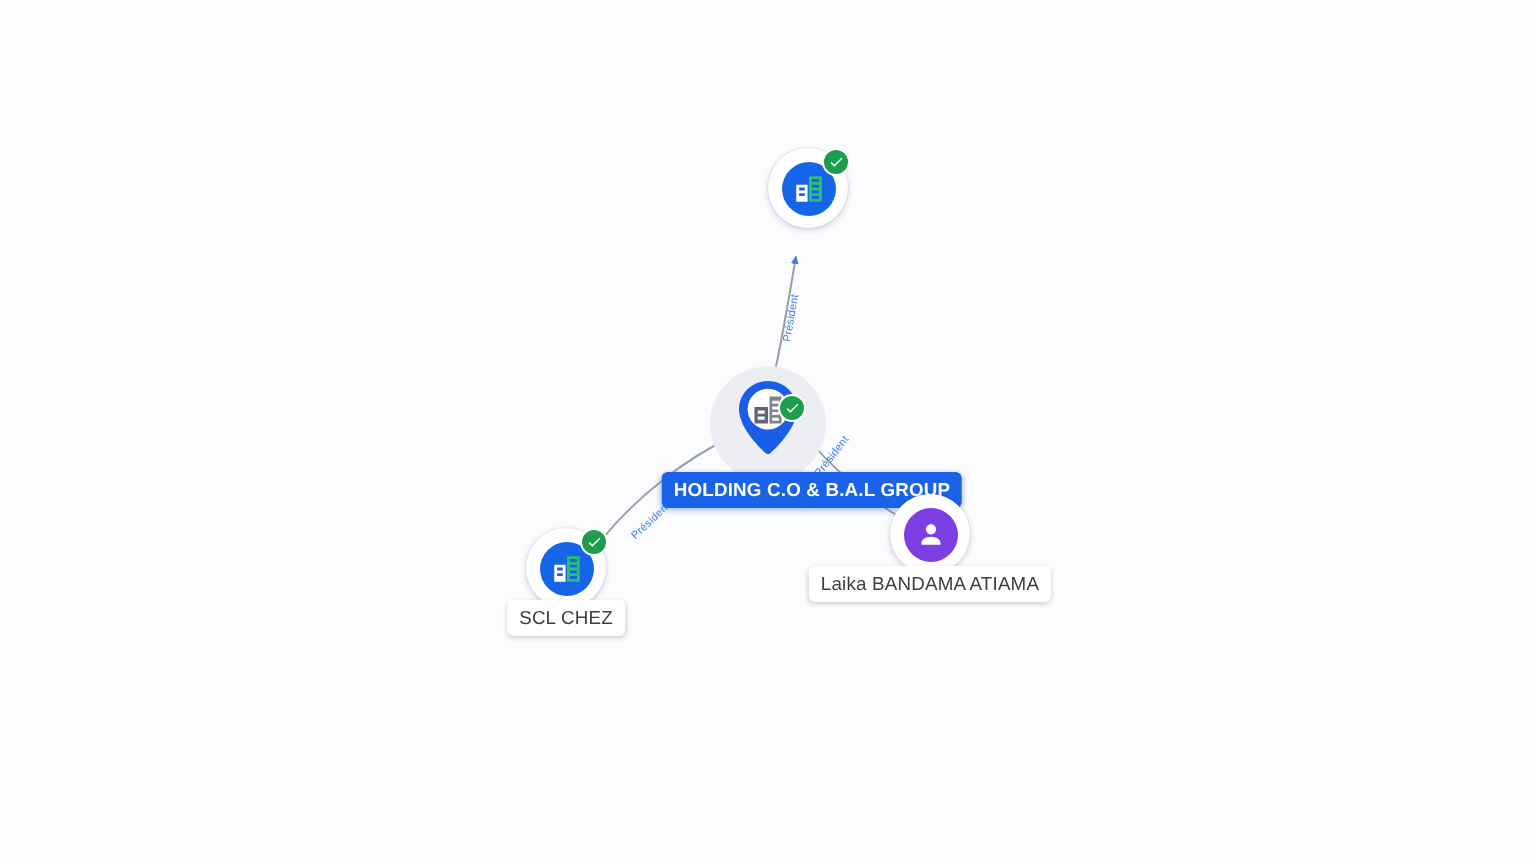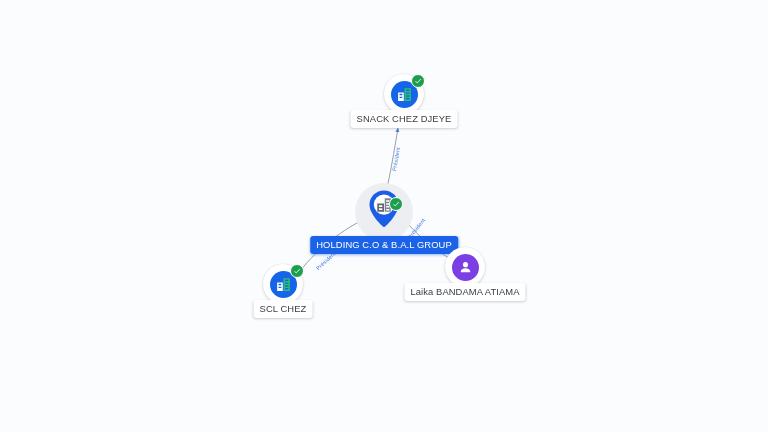--- a/index.html
+++ b/index.html
@@ -102,22 +102,23 @@
     padding: 4px 6px 5px 6px;
     border-radius: 3px;
     background: #ffffff;
     color: #3c4043;
     box-shadow: 0 1px 2.5px rgba(30,40,70,.22);
     letter-spacing: .1px;
   }
   .label.selected {
     background: #1a63e8;
     color: #ffffff;
-    font-weight: 400;
+    font-weight: 700;
     box-shadow: 0 1px 3px rgba(26,99,232,.45);
+    margin-left: 22px;
   }
 </style>
 </head>
 <body>
 
 <div id="canvas">
 
   <svg id="edges" viewBox="0 0 768 432" width="768" height="432">
     <defs>
       <marker id="arrow" markerWidth="5" markerHeight="5" refX="4" refY="2" orient="auto" markerUnits="strokeWidth">
@@ -146,21 +147,20 @@
           <path d="M12 21h9V3h-9v18zm2-16h5v2h-5V5zm0 4h5v2h-5V9zm0 4h5v2h-5v-2zm0 4h5v2h-5v-2z" fill="#2dbf6e"></path>
         </svg>
       </div>
     </div>
     <div class="badge" style="left:7px; top:-20px;">
       <svg width="8" height="8" viewBox="0 0 24 24" aria-hidden="true">
         <path d="M9.5 16.2 5.3 12l-1.4 1.4 5.6 5.6 12-12-1.4-1.4z" fill="#ffffff"></path>
       </svg>
     </div>
   </div>
-  <div class="label" style="left:404px; top:110px;">SNACK CHEZ DJEYE</div>
 
   <div class="node" style="left:384px; top:212px;">
     <div class="halo"></div>
     <div class="pin">
       <svg width="42" height="42" viewBox="0 0 42 42" aria-hidden="true">
         <path d="M21 2.5c-8.0 0-14.5 6.3-14.5 14.1 0 10.0 12.2 21.0 13.6 22.2.5.4 1.3.4 1.8 0
                  1.4-1.2 13.6-12.2 13.6-22.2C35.5 8.8 29 2.5 21 2.5z" fill="#1a5ee8"></path>
         <circle cx="21" cy="16.6" r="10.2" fill="#ffffff"></circle>
       </svg>
       <div style="position:absolute; left:12px; top:8px; width:18px; height:18px;">

